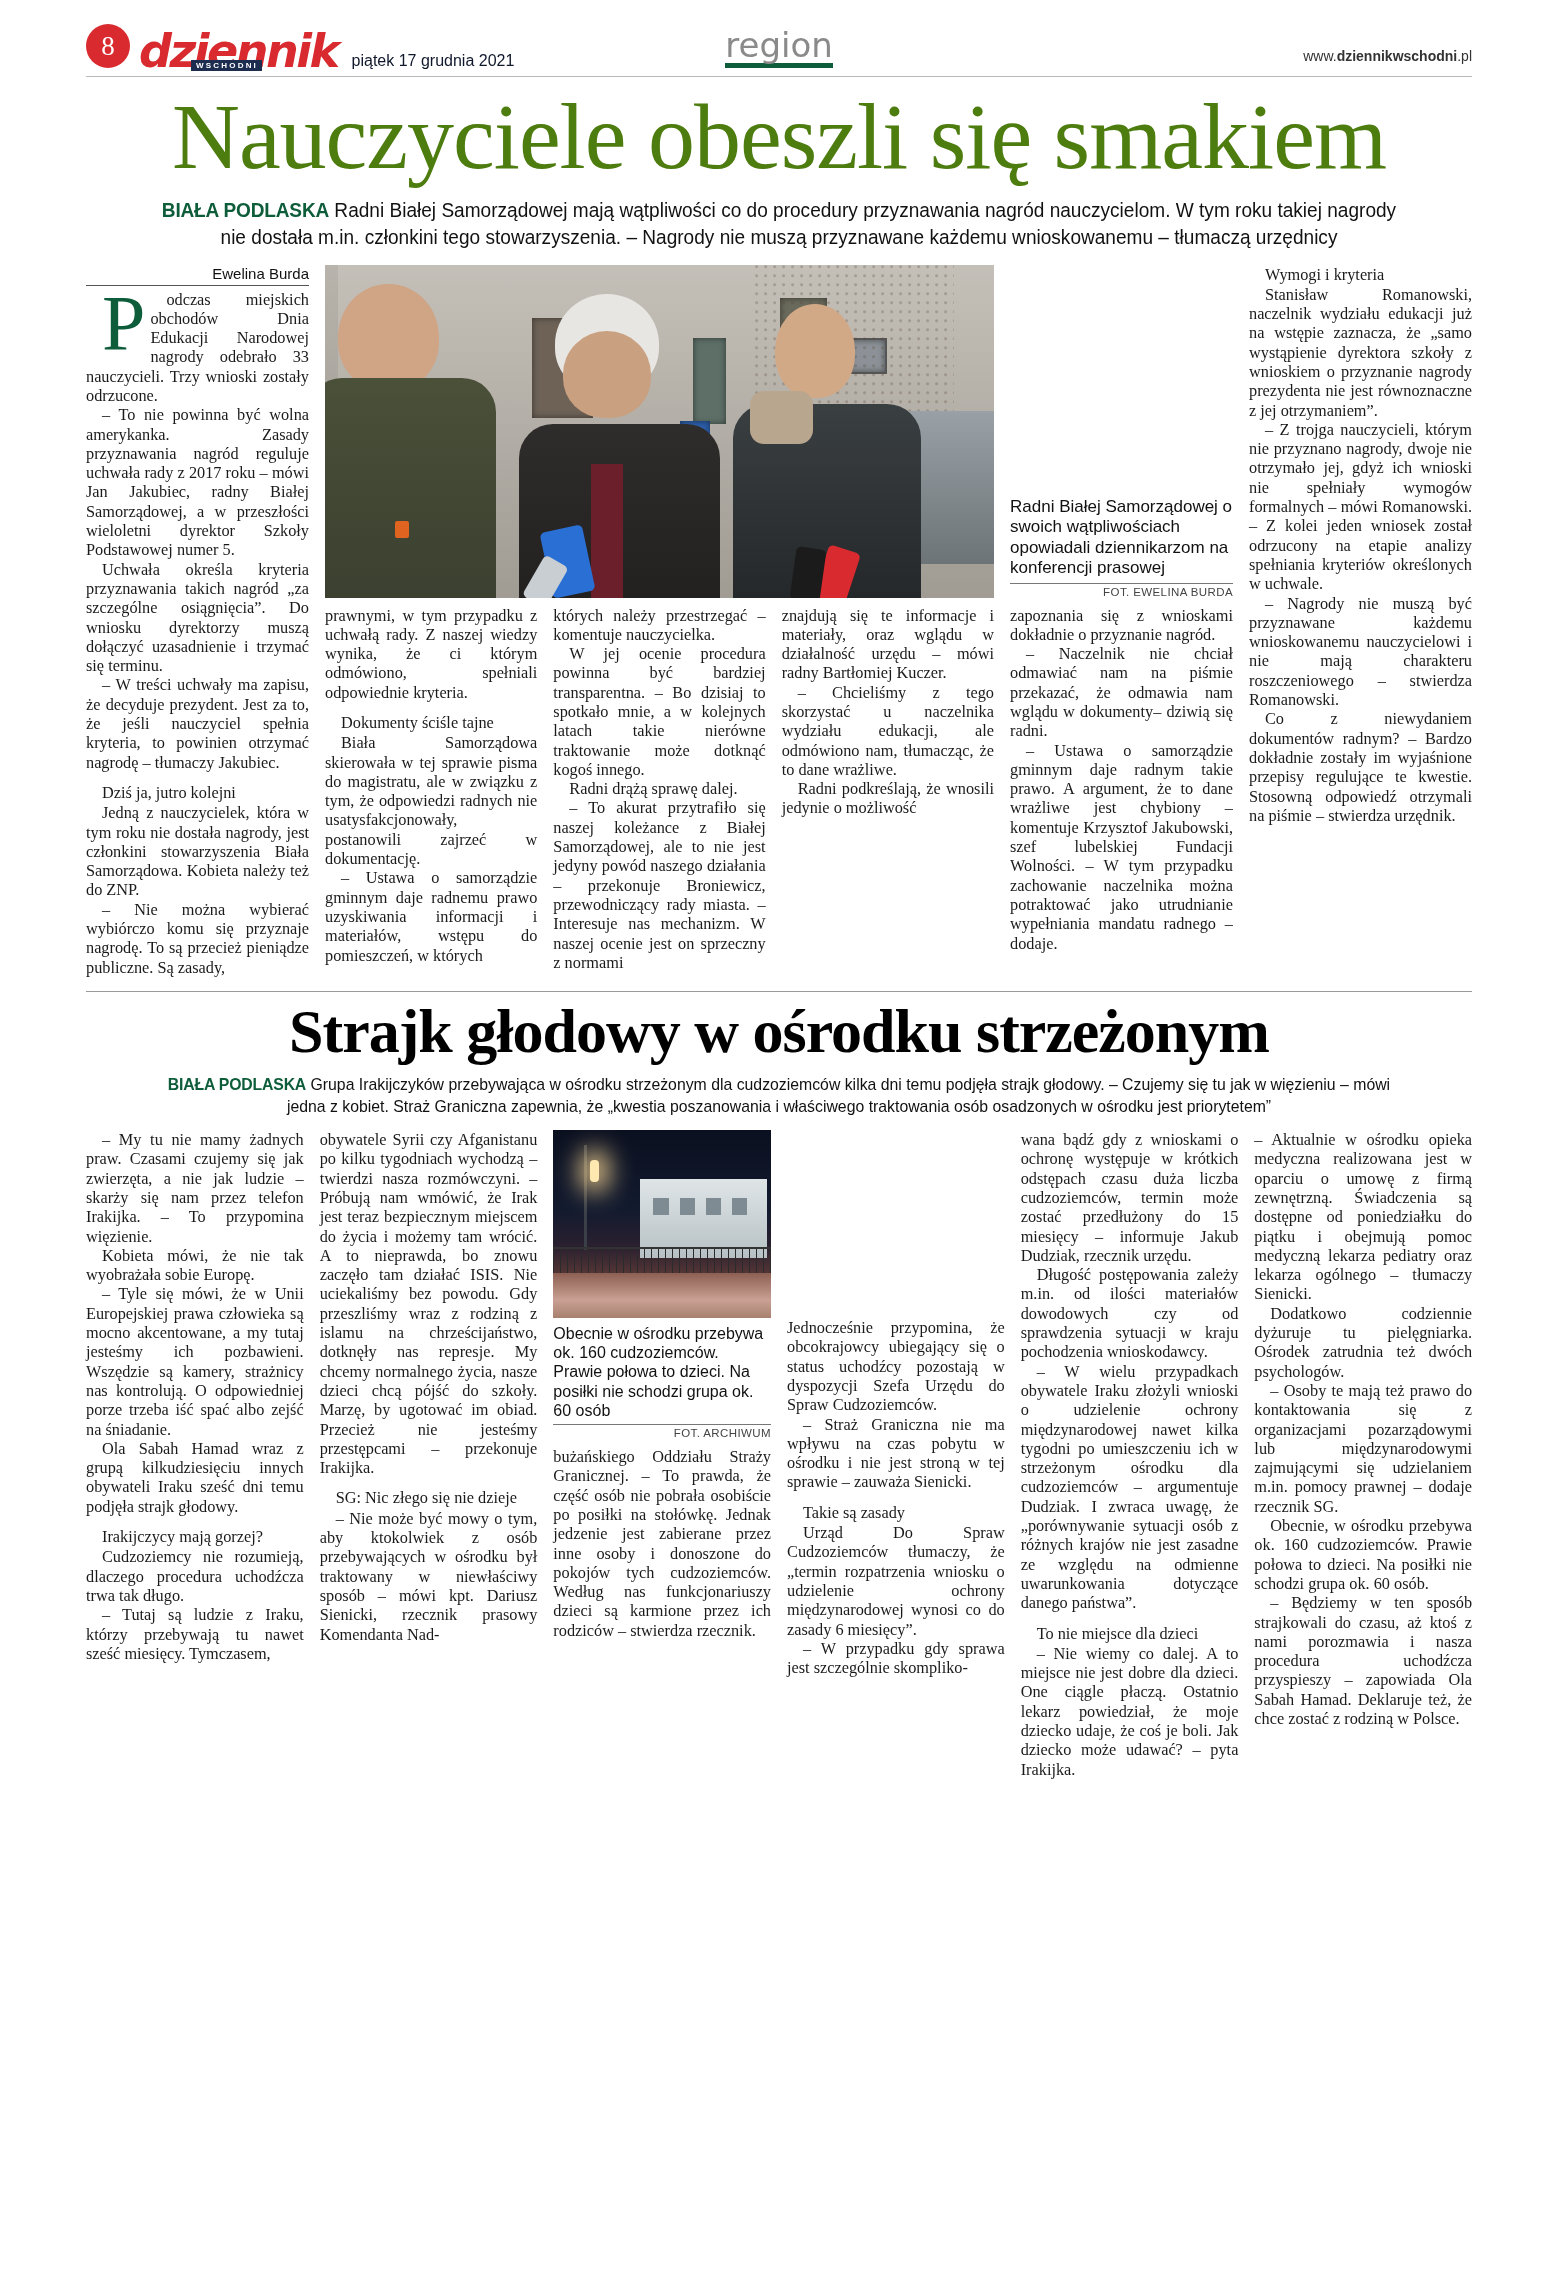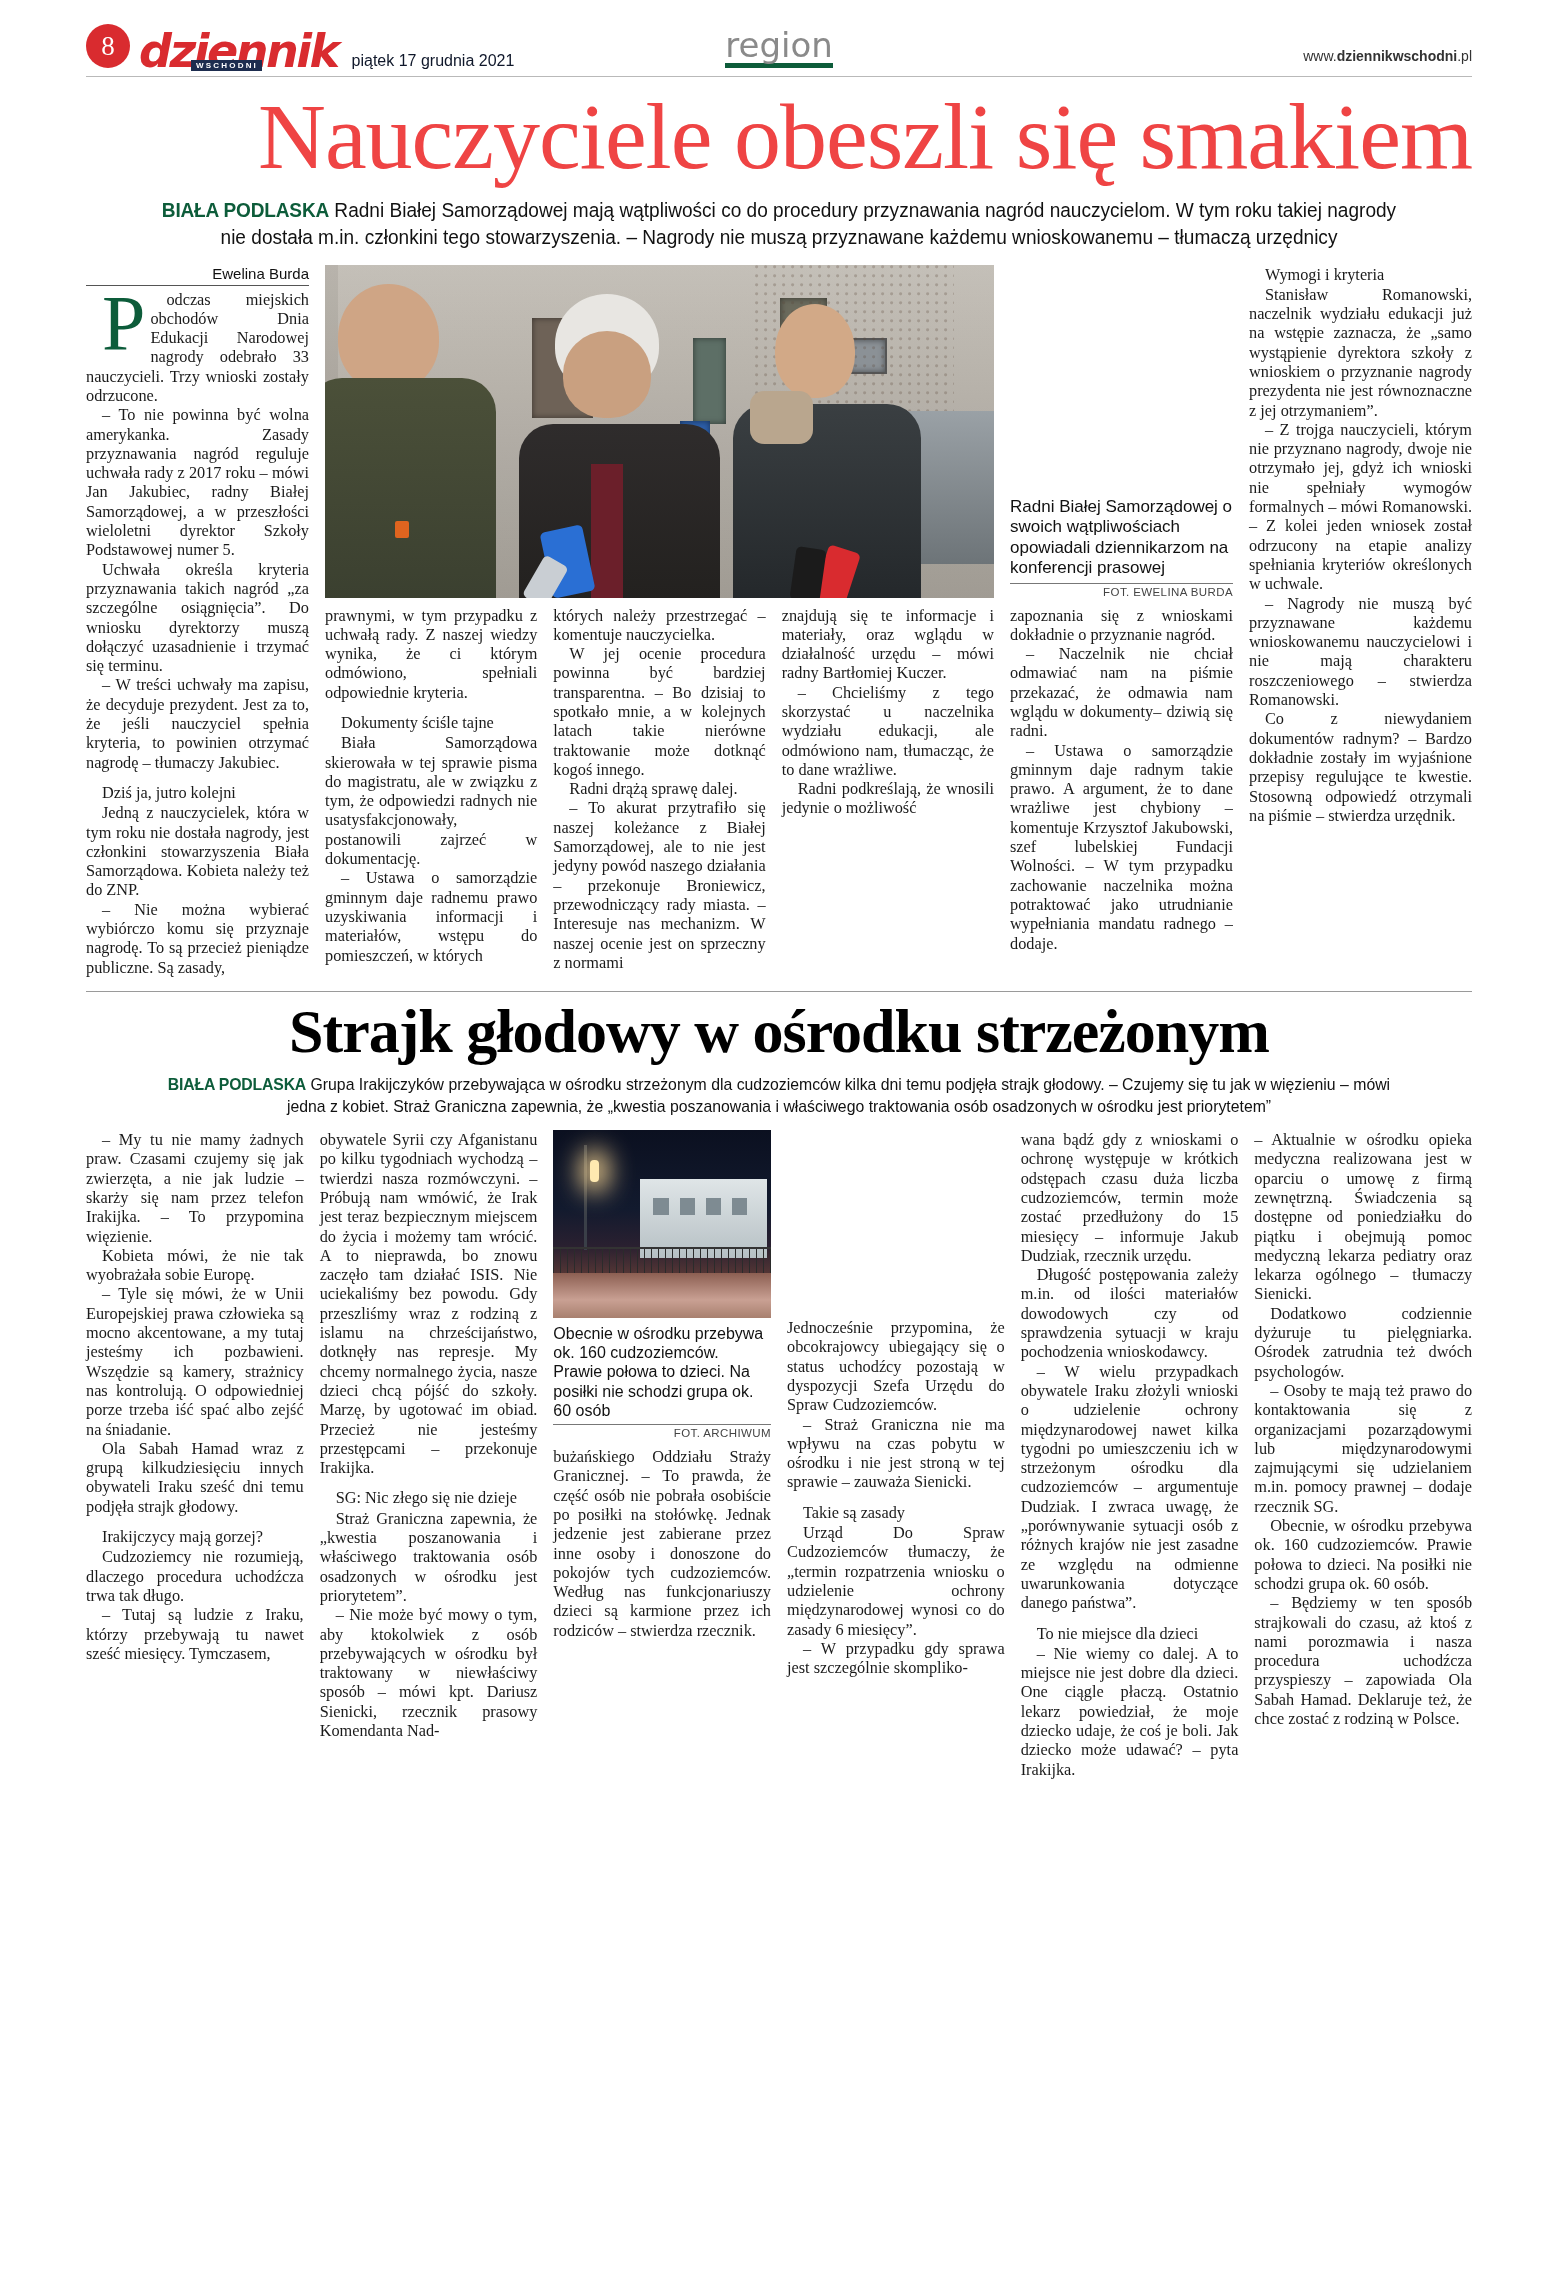--- a/index.html
+++ b/index.html
@@ -44,22 +44,22 @@
   .site-url {
     margin-left:auto; font-family:"Liberation Sans", sans-serif; font-size:14px;
     color:#333; margin-bottom:6px; white-space:nowrap; flex:0 0 auto;
   }
   .site-url b { font-weight:bold; }
   .masthead-rule { height:1px; background:#b9b9b9; margin-top:2px; }
 
   
   .headline {
     font-family:"Liberation Serif", serif; font-weight:normal;
-    text-align:right; font-size:94px; line-height:0.96; letter-spacing:-1px;
-    margin:14px 0 0 0; color:#ef4444;
+    text-align:center; font-size:94px; line-height:0.96; letter-spacing:-1px;
+    margin:14px 0 0 0; color:#4d7c0f;
   }
   .headline2 {
     font-family:"Liberation Serif", serif; font-weight:bold;
     text-align:center; font-size:62px; line-height:1.0; letter-spacing:-1px;
     margin:8px 0 0 0; color:#000;
   }
 
   
   .lead {
     text-align:center; font-family:"Liberation Sans", sans-serif;
@@ -264,21 +264,20 @@
       <p>– Tyle się mówi, że w Unii Europejskiej prawa człowieka są mocno akcentowane, a my tutaj jesteśmy ich pozbawieni. Wszędzie są kamery, strażnicy nas kontrolują. O odpowiedniej porze trzeba iść spać albo zejść na śniadanie.</p>
       <p>Ola Sabah Hamad wraz z grupą kilkudziesięciu innych obywateli Iraku sześć dni temu podjęła strajk głodowy.</p>
       <p class="sub">Irakijczycy mają gorzej?</p>
       <p>Cudzoziemcy nie rozumieją, dlaczego procedura uchodźcza trwa tak długo.</p>
       <p>– Tutaj są ludzie z Iraku, którzy przebywają tu nawet sześć miesięcy. Tymczasem,</p>
     </div>
 
     <div class="col">
       <p class="noind">obywatele Syrii czy Afganistanu po kilku tygodniach wychodzą – twierdzi nasza rozmówczyni. – Próbują nam wmówić, że Irak jest teraz bezpiecznym miejscem do życia i możemy tam wrócić. A to nieprawda, bo znowu zaczęło tam działać ISIS. Nie uciekaliśmy bez powodu. Gdy przeszliśmy wraz z rodziną z islamu na chrześcijaństwo, dotknęły nas represje. My chcemy normalnego życia, nasze dzieci chcą pójść do szkoły. Marzę, by ugotować im obiad. Przecież nie jesteśmy przestępcami – przekonuje Irakijka.</p>
       <p class="sub">SG: Nic złego się nie dzieje</p>
-      <p>Straż Graniczna zapewnia, że „kwestia poszanowania i właściwego traktowania osób osadzonych w ośrodku jest priorytetem”.</p>
       <p>– Nie może być mowy o tym, aby ktokolwiek z osób przebywających w ośrodku był traktowany w niewłaściwy sposób – mówi kpt. Dariusz Sienicki, rzecznik prasowy Komendanta Nad-</p>
     </div>
 
     <div class="col">
       <div class="photo scene2" style="height:188px;">
         <div class="bld" style="left:40%; top:26%; width:58%; height:42%; background:linear-gradient(180deg,#dfe5e7,#b6c0c4);"></div>
         <div class="bldwin" style="left:46%; top:36%; width:7%; height:9%;"></div>
         <div class="bldwin" style="left:58%; top:36%; width:7%; height:9%;"></div>
         <div class="bldwin" style="left:70%; top:36%; width:7%; height:9%;"></div>
         <div class="bldwin" style="left:82%; top:36%; width:7%; height:9%;"></div>

